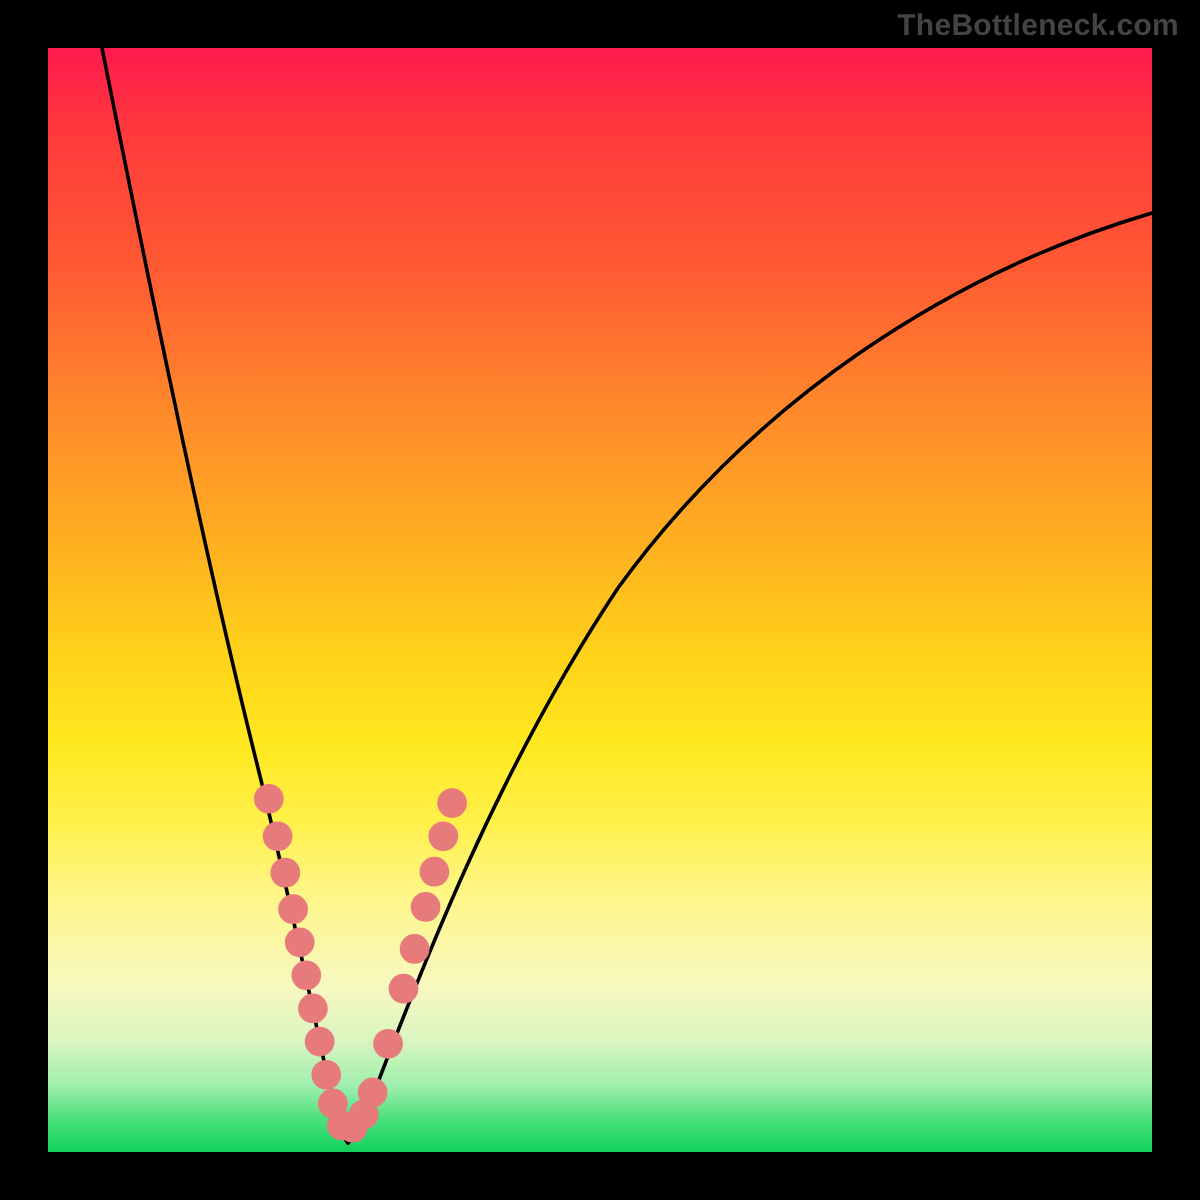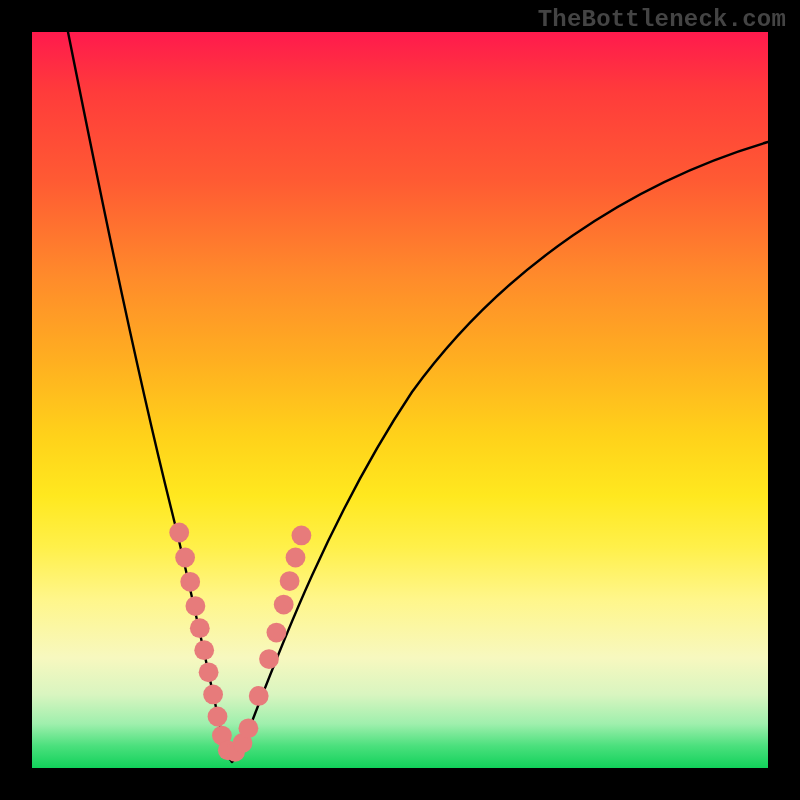--- a/index.html
+++ b/index.html
@@ -42,22 +42,22 @@
       #f7f8bf 85%,
       #d9f5c0 90%,
       #9fefad 94%,
       #4be07d 97%,
       #11d15a 100%);
   }
   .watermark {
     position: absolute;
     top: 6px;
     right: 14px;
-    font-family: Liberation Mono, monospace;
-    font-size: 24px;
+    font-family: Liberation Sans, sans-serif;
+    font-size: 20px;
     font-weight: 600;
     color: #444;
     letter-spacing: 0.2px;
     user-select: none;
   }
   svg.curves {
     position: absolute;
     inset: 0;
   }
 </style>

